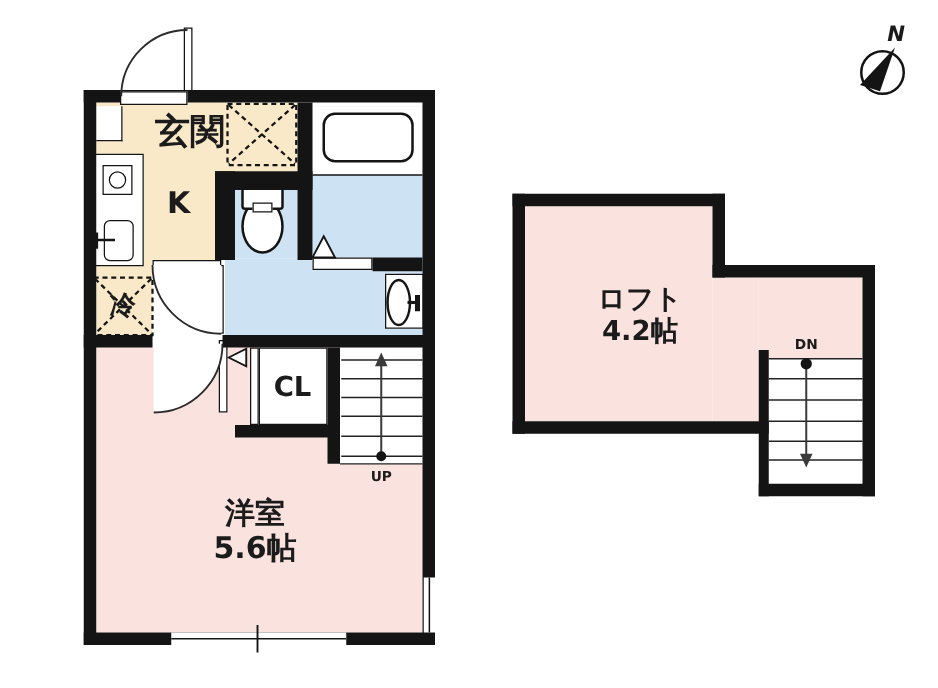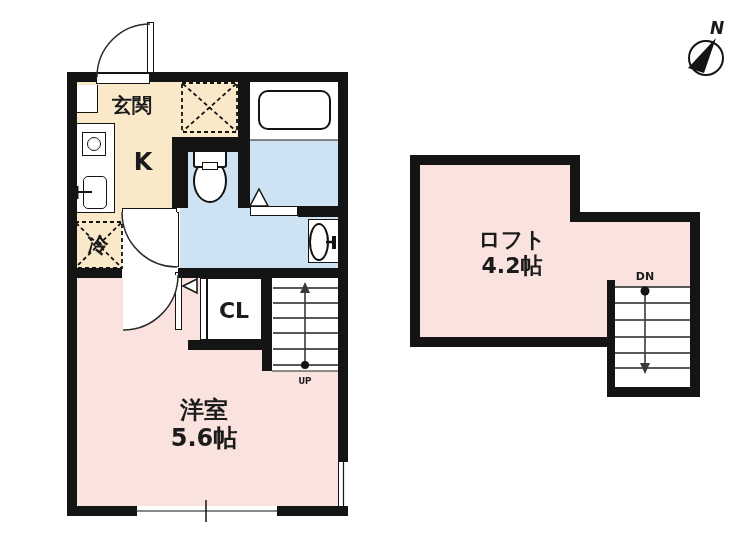--- a/index.html
+++ b/index.html
@@ -159,25 +159,25 @@
     <line x1="137" y1="511" x2="277" y2="511" stroke="#141414" stroke-width="1.2"></line>
     <line x1="206" y1="500" x2="206" y2="522" stroke="#141414" stroke-width="1.5"></line>
     <line x1="343.5" y1="462" x2="343.5" y2="506" stroke="#141414" stroke-width="1.2"></line>
 
     <g>
       <circle cx="706" cy="58" r="17" fill="none" stroke="#141414" stroke-width="2"></circle>
       <polygon points="716,38 688,68 704,73" fill="#141414"></polygon>
     </g>
   </svg>
 
-  <div class="lbl" style="left:132px;top:105px;font-size:20px;">玄関</div>
+  <div class="lbl" style="left:152px;top:105px;font-size:28px;">玄関</div>
   <div class="lbl" style="left:143px;top:162px;font-size:24px;">K</div>
   <div class="lbl" style="left:98px;top:245px;font-size:21px;">冷</div>
   <div class="lbl" style="left:234px;top:311px;font-size:22px;">CL</div>
   <div class="lbl" style="left:204px;top:410px;font-size:24px;">洋室</div>
   <div class="lbl" style="left:204px;top:438px;font-size:24px;">5.6帖</div>
-  <div class="lbl" style="left:305px;top:381px;font-size:11px;font-family:Liberation Mono, monospace;">UP</div>
+  <div class="lbl" style="left:305px;top:381px;font-size:11px;">UP</div>
   <div class="lbl" style="left:512px;top:240px;font-size:22px;">ロフト</div>
   <div class="lbl" style="left:512px;top:266px;font-size:22px;">4.2帖</div>
   <div class="lbl" style="left:645px;top:276px;font-size:11px;">DN</div>
   <div class="lbl" style="left:717px;top:28px;font-size:17px;font-style:italic;">N</div>
 
 </div>
 
 </body></html>

